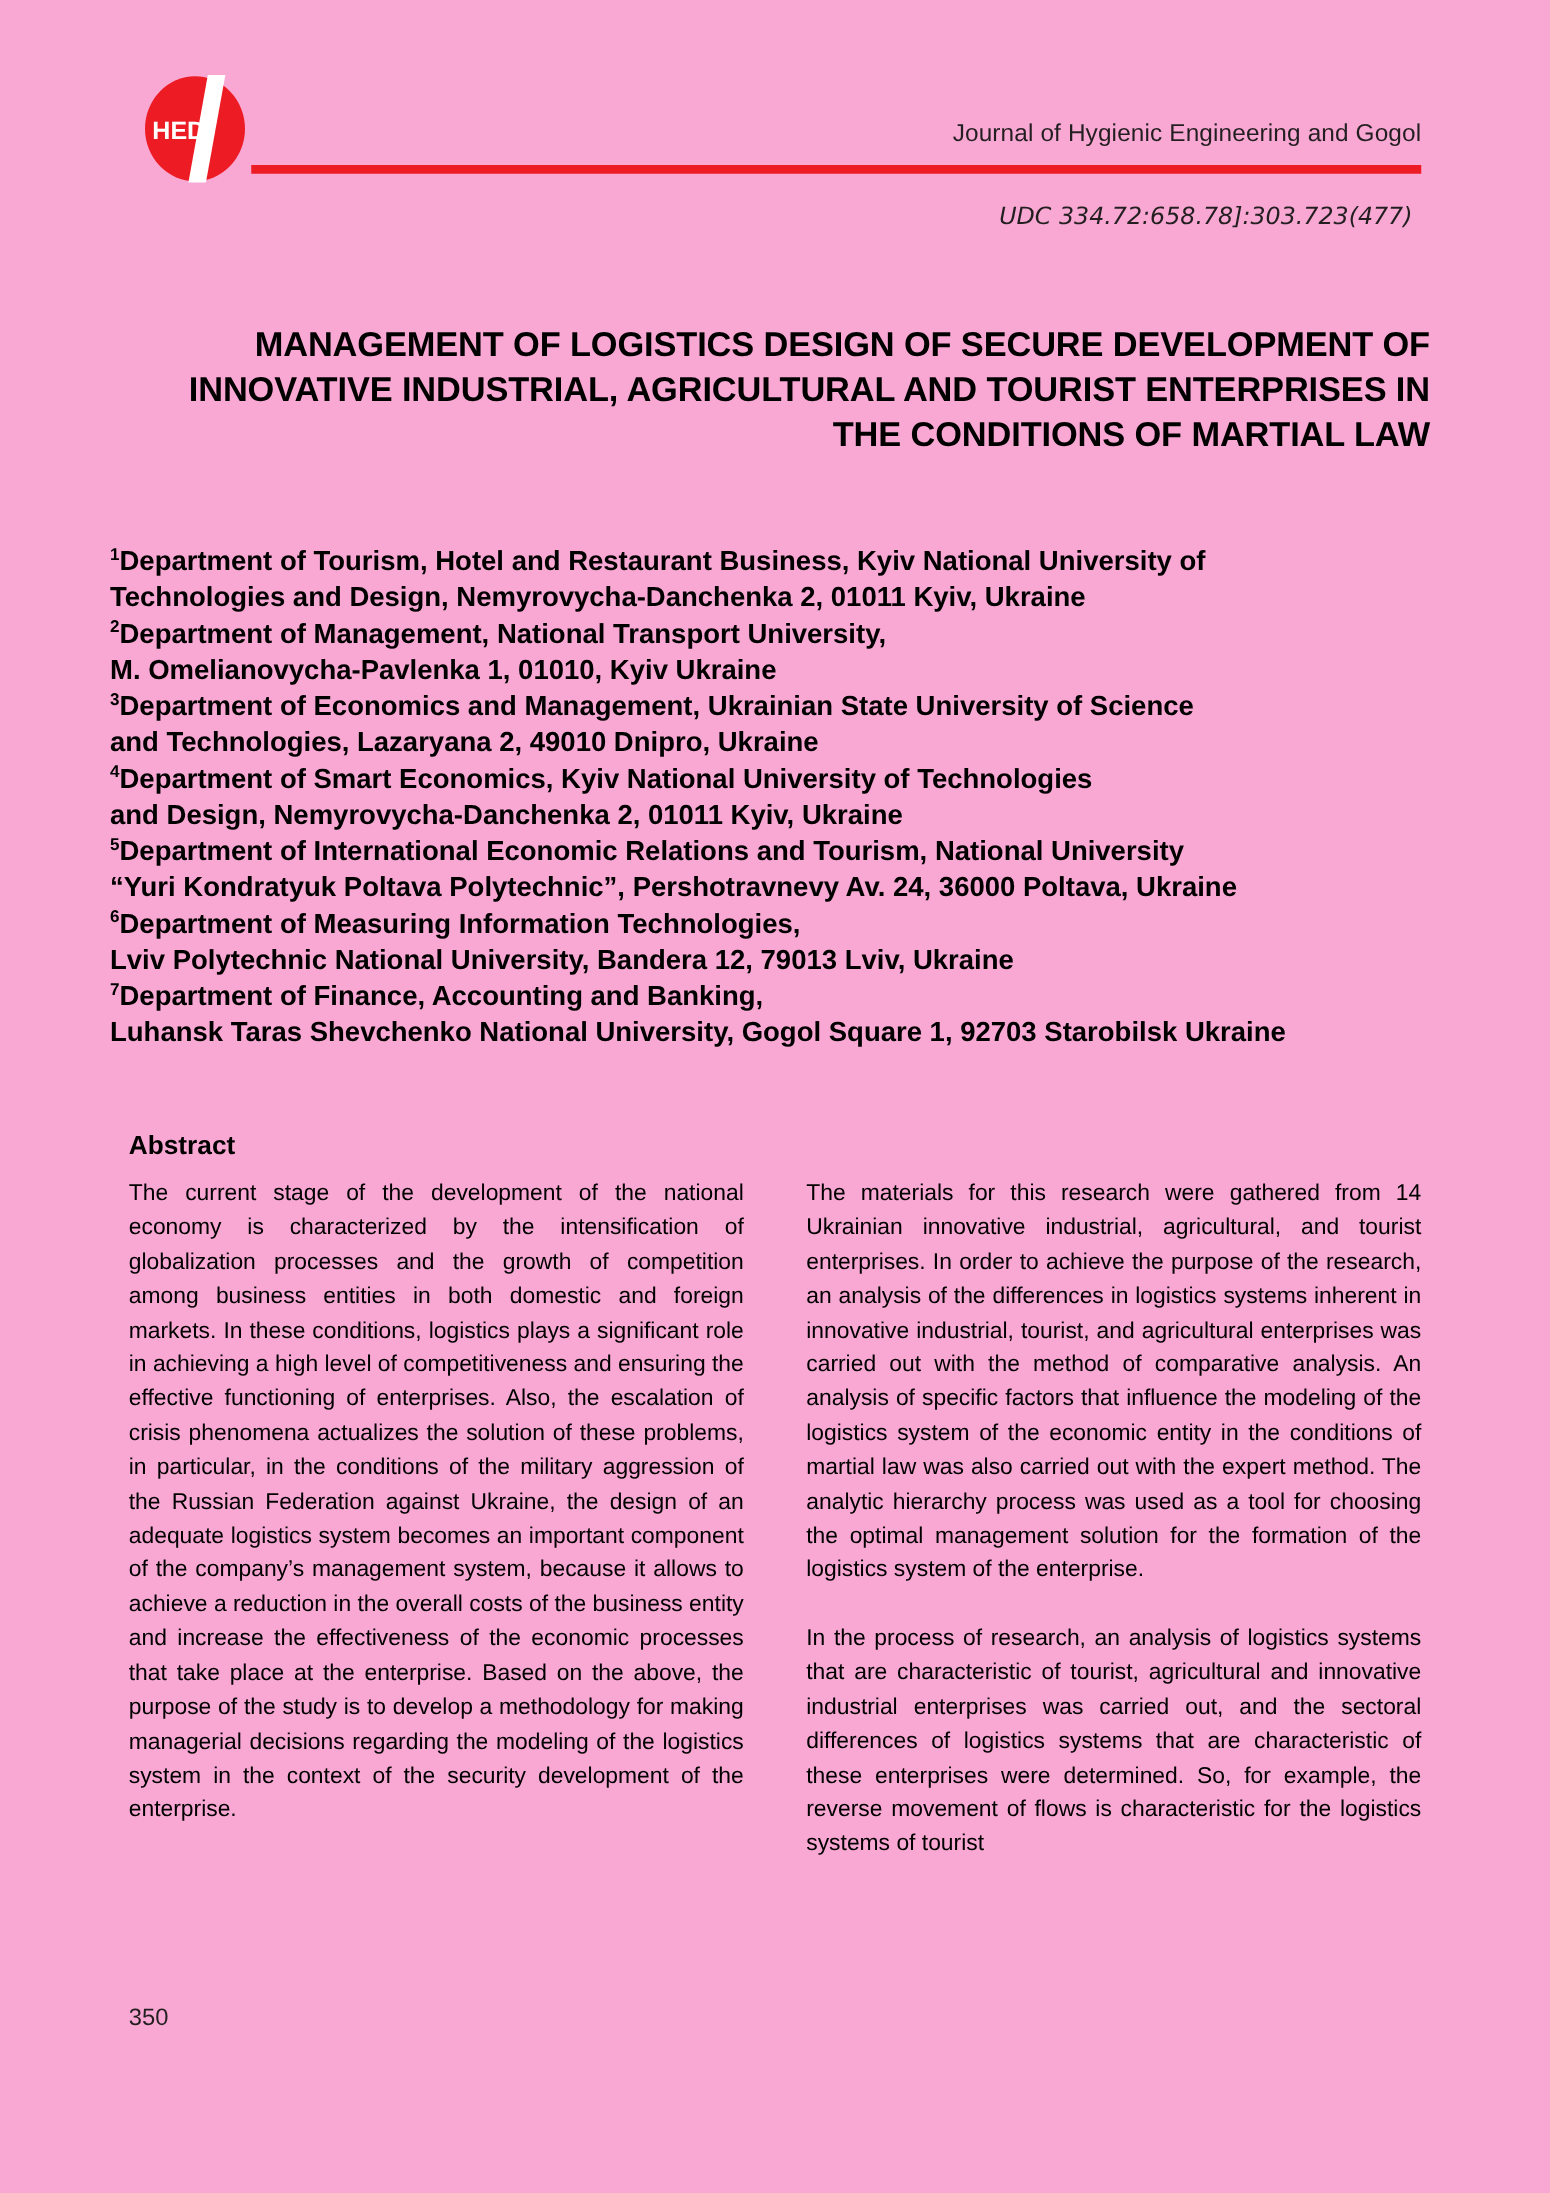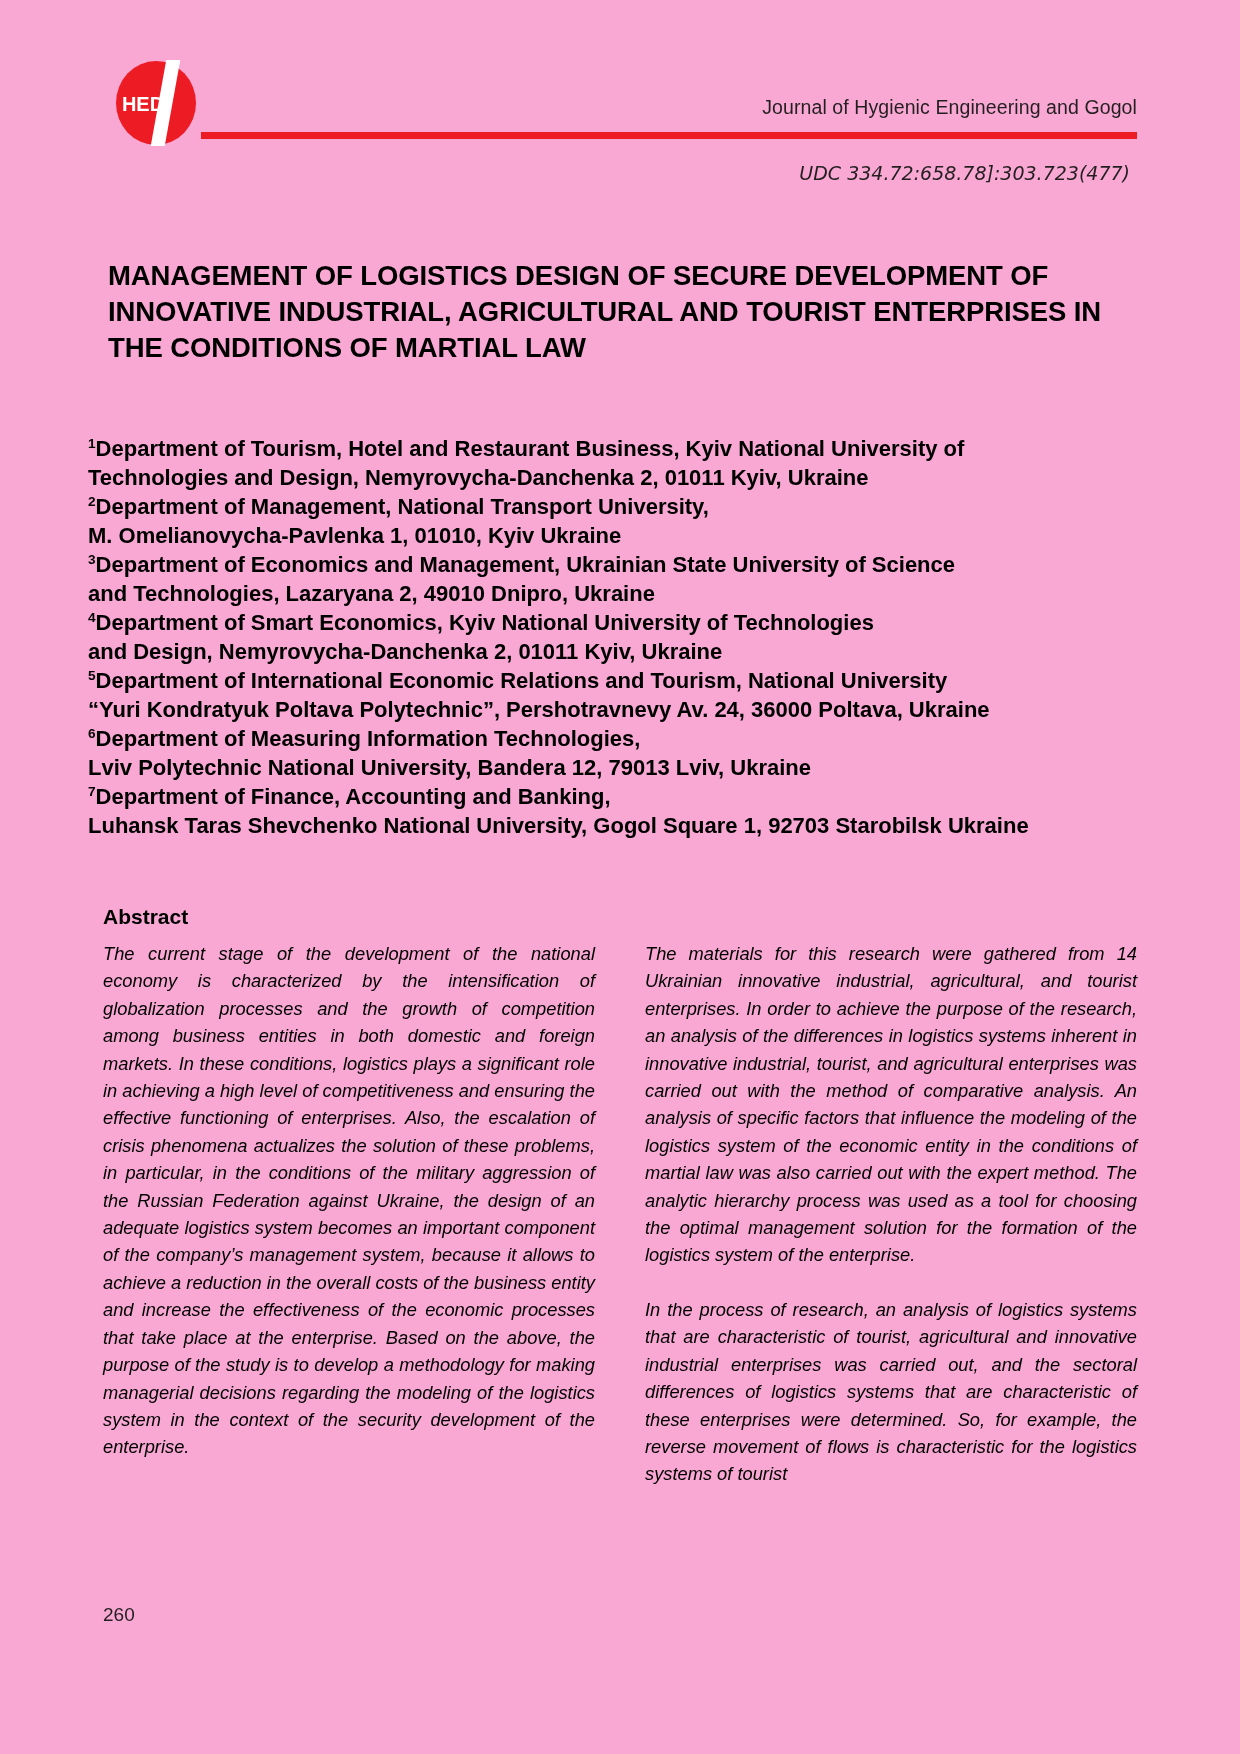--- a/index.html
+++ b/index.html
@@ -63,23 +63,23 @@
     font-style: italic;
     font-size: 19px;
     line-height: 30px;
     color: #231f20;
   }
 
   
   .doc-title {
     position: absolute;
     top: 240px;
-    left: 108px;
+    left: 120px;
     width: 1024px;
-    text-align: left;
+    text-align: right;
     font-weight: bold;
     font-size: 27.5px;
     line-height: 36px;
     letter-spacing: -0.1px;
     color: #000;
   }
 
   
   .authors {
     position: absolute;
@@ -129,21 +129,20 @@
     text-align: center;
   }
   .columns {
     position: absolute;
     top: 940px;
     left: 103px;
     width: 1034px;
     height: 480px;
     display: flex;
     gap: 50px;
-    font-style: italic;
   }
   .col {
     width: 492px;
     font-size: 18.3px;
     line-height: 27.4px;
     text-align: justify;
     color: #000;
   }
   .col p { margin: 0 0 27px 0; }
   .col p:last-child { margin-bottom: 0; }
@@ -192,15 +191,15 @@
   <div class="columns">
     <div class="col">
       <p>The current stage of the development of the national economy is characterized by the intensification of globalization processes and the growth of competition among business entities in both domestic and foreign markets. In these conditions, logistics plays a significant role in achieving a high level of competitiveness and ensuring the effective functioning of enterprises. Also, the escalation of crisis phenomena actualizes the solution of these problems, in particular, in the conditions of the military aggression of the Russian Federation against Ukraine, the design of an adequate logistics system becomes an important component of the company’s management system, because it allows to achieve a reduction in the overall costs of the business entity and increase the effectiveness of the economic processes that take place at the enterprise. Based on the above, the purpose of the study is to develop a methodology for making managerial decisions regarding the modeling of the logistics system in the context of the security development of the enterprise.</p>
     </div>
     <div class="col">
       <p>The materials for this research were gathered from 14 Ukrainian innovative industrial, agricultural, and tourist enterprises. In order to achieve the purpose of the research, an analysis of the differences in logistics systems inherent in innovative industrial, tourist, and agricultural enterprises was carried out with the method of comparative analysis. An analysis of specific factors that influence the modeling of the logistics system of the economic entity in the conditions of martial law was also carried out with the expert method. The analytic hierarchy process was used as a tool for choosing the optimal management solution for the formation of the logistics system of the enterprise.</p>
       <p>In the process of research, an analysis of logistics systems that are characteristic of tourist, agricultural and innovative industrial enterprises was carried out, and the sectoral differences of logistics systems that are characteristic of these enterprises were determined. So, for example, the reverse movement of flows is characteristic for the logistics systems of tourist</p>
     </div>
   </div>
 
-  <div class="page-number">260</div>
+  <div class="page-number">350</div>
 
 </div>
 
 </body></html>

